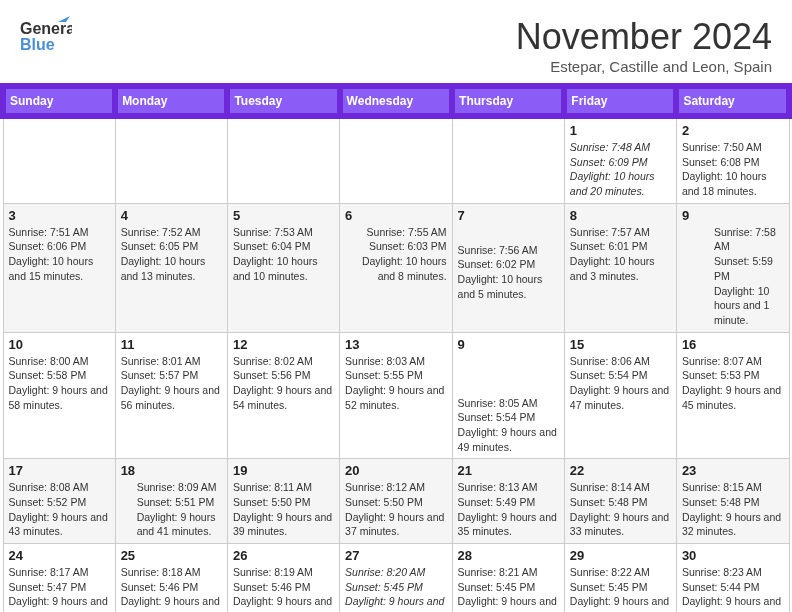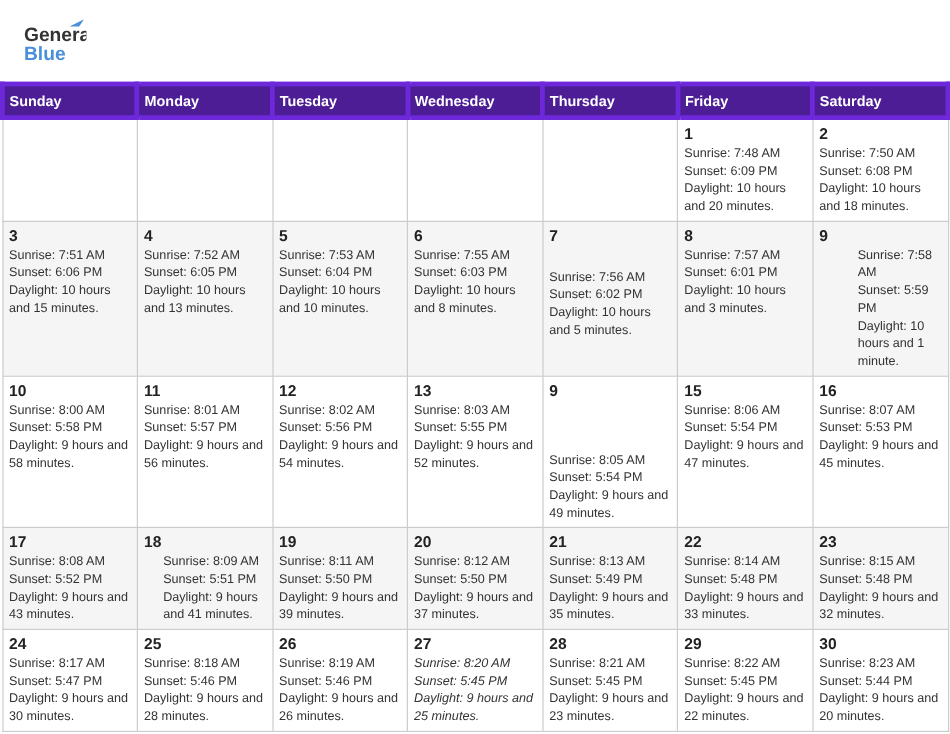--- a/index.html
+++ b/index.html
@@ -27,27 +27,27 @@
       font-size: 15px;
       color: #555;
     }
     .calendar {
       width: 100%;
       border-collapse: collapse;
       margin: 0 0 10px 0;
       font-size: 11px;
     }
     .calendar thead tr th {
-      background: #4c1d95;
+      background: #8b5cf6;
       color: #fff;
       padding: 5px 4px;
       text-align: left;
       font-weight: bold;
       font-size: 12px;
-      border: 4px solid #6d28d9;
+      border: 6px solid #6d28d9;
     }
     .calendar tbody tr td {
       vertical-align: top;
       border: 1px solid #ccc;
       padding: 4px 5px;
       width: 113px;
       min-height: 80px;
       background: #fff;
     }
     .calendar tbody tr:nth-child(even) td {
@@ -77,20 +77,24 @@
 
 <div class="header">
   <div class="logo-wrapper">
     <svg width="52" height="44" viewBox="0 0 52 44">
 
       <text x="0" y="18" font-size="16" font-weight="bold" fill="#333" font-family="Arial">General</text>
       <text x="0" y="34" font-size="16" font-weight="bold" fill="#4a90d9" font-family="Arial">Blue</text>
       <polygon points="38,6 46,6 50,0" fill="#4a90d9"></polygon>
     </svg>
   </div>
+  <div class="title-section">
+    <div class="month-title">November 2024</div>
+    <div class="location">Estepar, Castille and Leon, Spain</div>
+  </div>
 </div>
 
 <table class="calendar">
   <thead>
     <tr>
     <th>Sunday</th>
         <th>Monday</th>
         <th>Tuesday</th>
         <th>Wednesday</th>
         <th>Thursday</th>
@@ -100,21 +104,21 @@
   </thead>
   <tbody>
   <tr>
         <td class="empty-cell"></td>
         <td class="empty-cell"></td>
         <td class="empty-cell"></td>
         <td class="empty-cell"></td>
         <td class="empty-cell"></td>
         <td>
           <div class="day-number">1</div>
-          <div class="day-info" style="white-space: pre-line;">Sunrise: 7:48 AM
+          <div class="day-info" style="white-space: pre-line; font-style: italic;">Sunrise: 7:48 AM
 Sunset: 6:09 PM
 Daylight: 10 hours and 20 minutes.</div>
         </td>
         <td>
           <div class="day-number">2</div>
           <div class="day-info" style="white-space: pre-line;">Sunrise: 7:50 AM
 Sunset: 6:08 PM
 Daylight: 10 hours and 18 minutes.</div>
         </td>
       </tr>
@@ -132,21 +136,21 @@
 Daylight: 10 hours and 13 minutes.</div>
         </td>
         <td>
           <div class="day-number">5</div>
           <div class="day-info" style="white-space: pre-line;">Sunrise: 7:53 AM
 Sunset: 6:04 PM
 Daylight: 10 hours and 10 minutes.</div>
         </td>
         <td>
           <div class="day-number">6</div>
-          <div class="day-info" style="white-space: pre-line;">Sunrise: 7:55 AM
+          <div class="day-info" style="white-space: pre-line; text-align: right;">Sunrise: 7:55 AM
 Sunset: 6:03 PM
 Daylight: 10 hours and 8 minutes.</div>
         </td>
         <td>
           <div class="day-number">7</div>
           <div class="day-info" style="white-space: pre-line; margin-top: 20px;">Sunrise: 7:56 AM
 Sunset: 6:02 PM
 Daylight: 10 hours and 5 minutes.</div>
         </td>
         <td>

